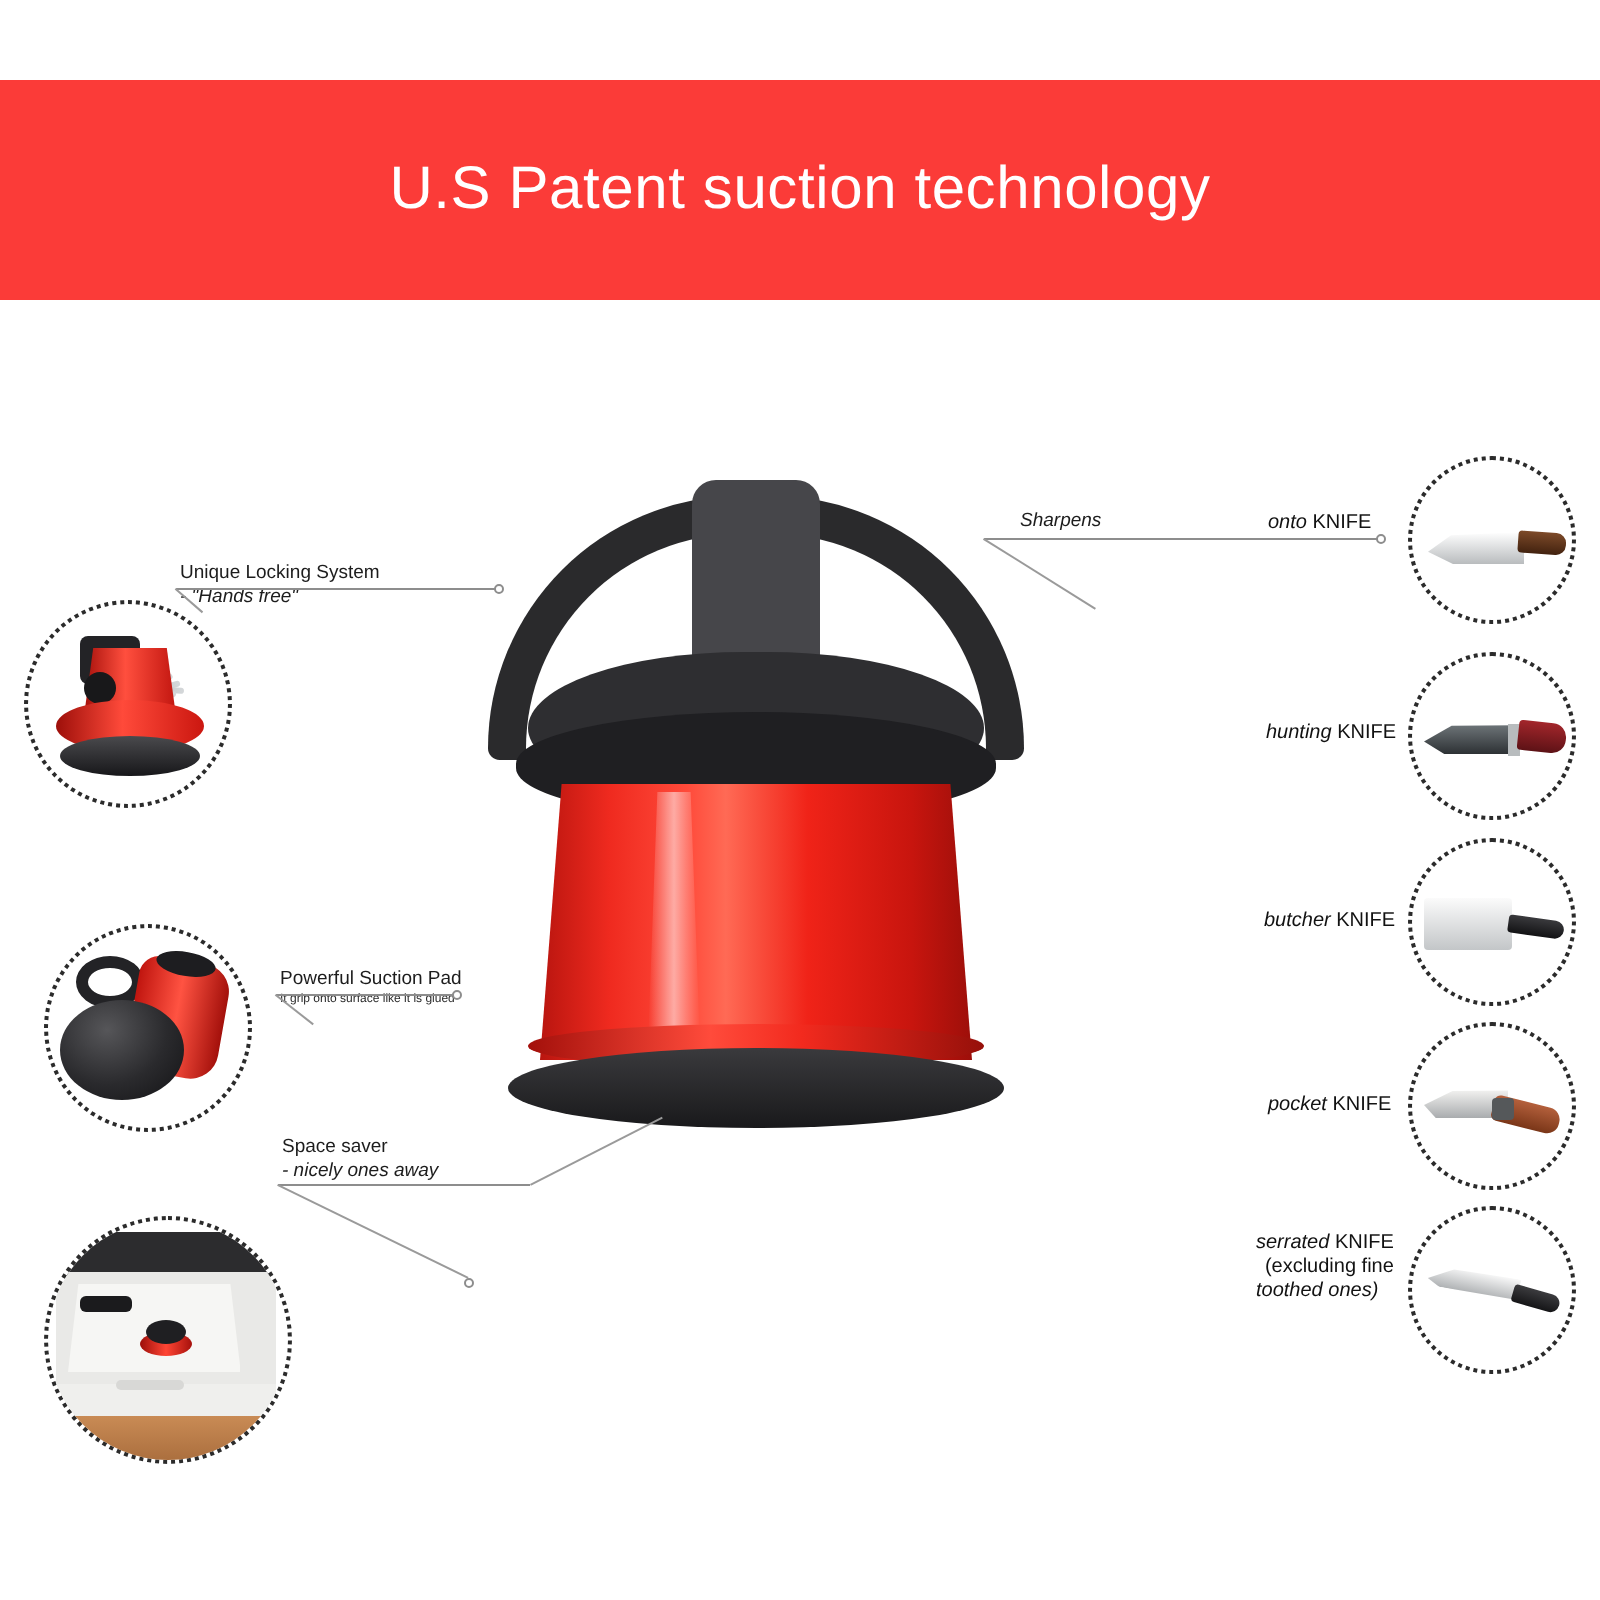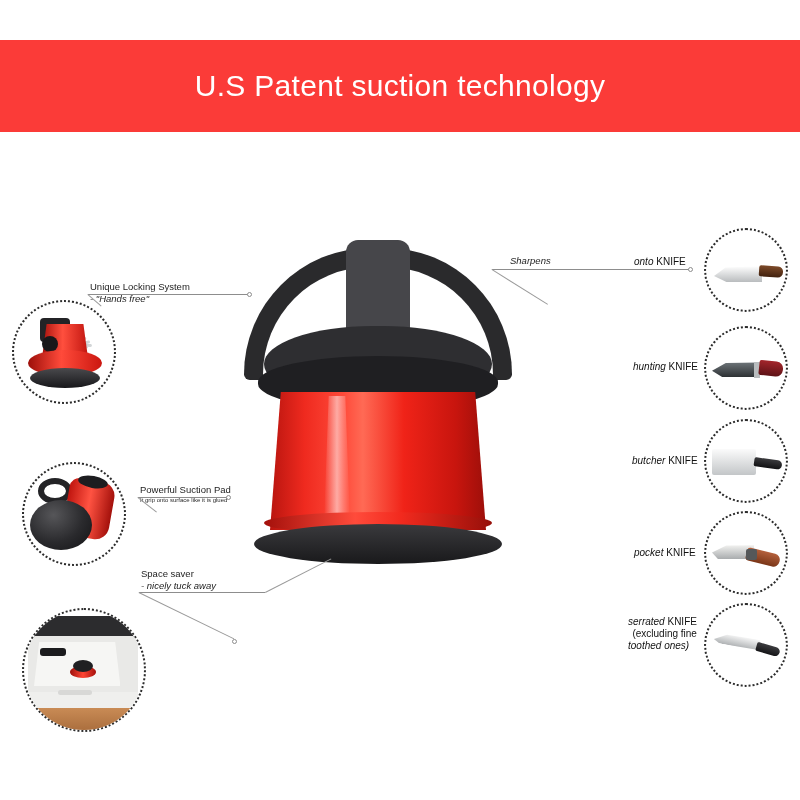--- a/index.html
+++ b/index.html
@@ -20,21 +20,21 @@
     height: 800px;
     background: #ffffff;
   }
 
   
   #banner {
     position: absolute;
     left: 0;
     top: 40px;
     width: 800px;
-    height: 92px;
+    height: 110px;
     background: #fb3b38;
     display: flex;
     flex-direction: column;
     align-items: center;
     justify-content: center;
   }
   .banner-line {
     color: #ffffff;
     font-size: 30px;
     line-height: 38px;
@@ -441,21 +441,21 @@
 
   <div class="circle" style="left:22px; top:462px; width:104px; height:104px;">
     <div class="sp-handle"></div>
     <div class="sp-red"></div>
     <div class="sp-rim"></div>
     <div class="sp-pad"></div>
   </div>
 
   <div class="anno" style="left:141px; top:568px;">
     <span class="t1">Space saver</span>
-    <span class="t2">- nicely tuck away</span>
+    <span class="t2">- nicely ones away</span>
   </div>
   <div class="lead" style="left:139px; top:592px; width:126px;"></div>
   <div class="lead-d" style="left:265px; top:592px; width:74px; transform:rotate(-27deg);"></div>
   <div class="lead-d" style="left:139px; top:592px; width:106px; transform:rotate(26deg);"></div>
   <div class="dot" style="left:232px; top:639px;"></div>
 
   <div class="circle" style="left:22px; top:608px; width:124px; height:124px;">
     <div class="dw-top"></div>
     <div class="dw-inner"></div>
     <div class="dw-inner2"></div>

